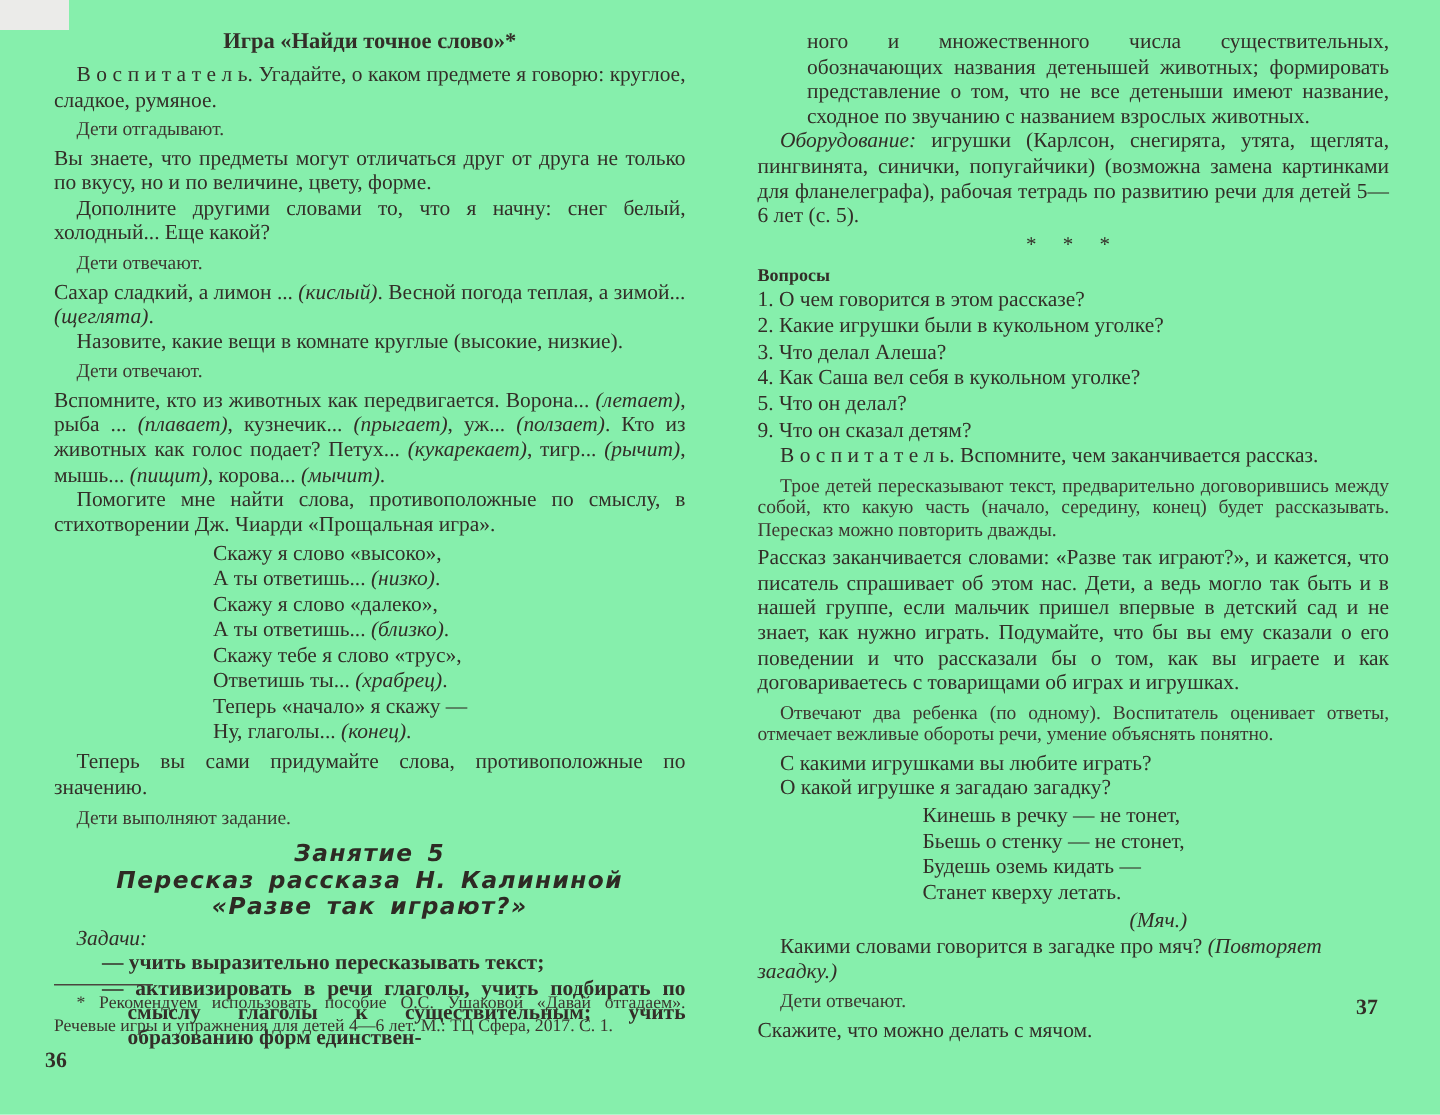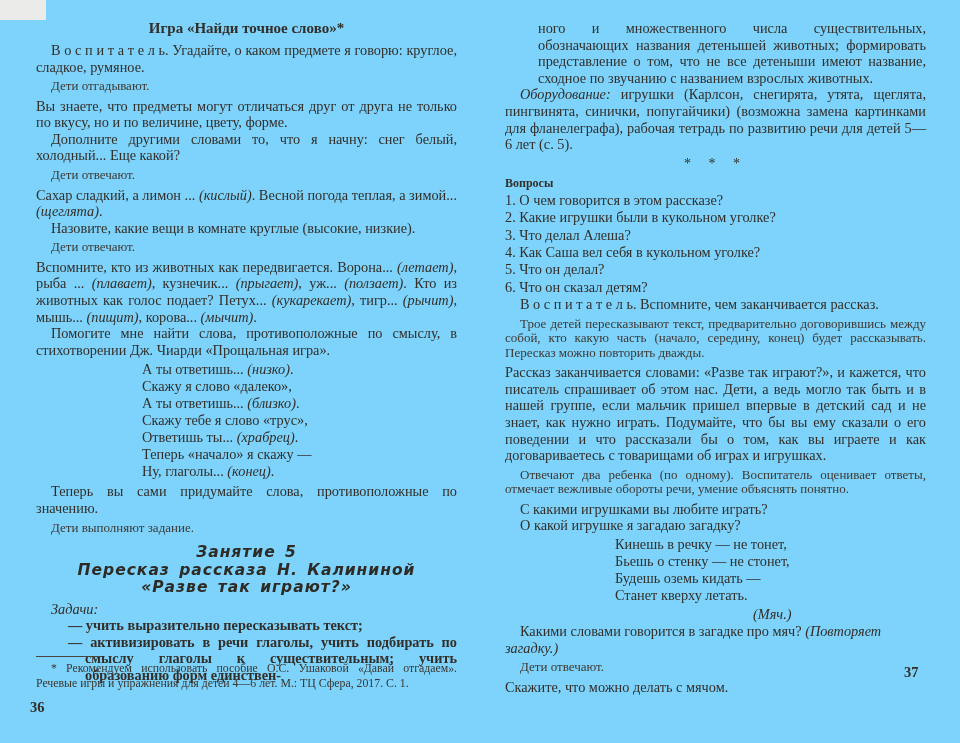--- a/index.html
+++ b/index.html
@@ -2,21 +2,21 @@
 <html lang="ru"><head>
 <meta charset="utf-8">
 <style>
   * { margin:0; padding:0; box-sizing:border-box; }
   html,body { background:#ffffff; }
   body {
     width:960px; height:743px; position:relative; overflow:hidden;
     font-family:"Liberation Serif","DejaVu Serif",serif;
     color:#332e28;
   }
-  .spread { position:absolute; inset:0; background:#7dd3fc;padding-left:20px; }
+  .spread { position:absolute; inset:0; background:#86efac;padding-left:20px; }
   .corner-smudge { position:absolute; left:0; top:0; width:46px; height:20px; background:#ebebe9; }
 
   .col { position:absolute; font-size:14.3px; line-height:16.6px; }
   .col-left  { left:36px;  top:20px; width:421px; }
   .col-right { left:505px; top:20px; width:421px; }
 
   p.body { text-align:justify; }
   p.noj  { text-align:left; }
   .ind   { text-indent:15px; }
   .it, .it span { font-style:italic; }
@@ -70,20 +70,21 @@
     <p class="stage">Дети отгадывают.</p>
     <p class="body">Вы знаете, что предметы могут отличаться друг от друга не только по вкусу, но и по величине, цвету, форме.</p>
     <p class="body ind">Дополните другими словами то, что я начну: снег белый, холодный... Еще какой?</p>
     <p class="stage">Дети отвечают.</p>
     <p class="body"><span>Сахар сладкий, а лимон ... </span><span class="it">(кислый)</span><span>. Весной погода теплая, а зимой... </span><span class="it">(щеглята)</span><span>.</span></p>
     <p class="body ind">Назовите, какие вещи в комнате круглые (высокие, низкие).</p>
     <p class="stage">Дети отвечают.</p>
     <p class="body"><span>Вспомните, кто из животных как передвигается. Ворона... </span><span class="it">(летает)</span><span>, рыба ... </span><span class="it">(плавает)</span><span>, кузнечик... </span><span class="it">(прыгает)</span><span>, уж... </span><span class="it">(ползает)</span><span>. Кто из животных как голос подает? Петух... </span><span class="it">(кукарекает)</span><span>, тигр... </span><span class="it">(рычит)</span><span>, мышь... </span><span class="it">(пищит)</span><span>, корова... </span><span class="it">(мычит)</span><span>.</span></p>
     <p class="body ind">Помогите мне найти слова, противоположные по смыслу, в стихотворении Дж. Чиарди «Прощальная игра».</p>
     <div class="poem">
+      <div><span>Скажу я слово «высоко»,</span></div>
       <div><span>А ты ответишь... </span><span class="it">(низко)</span><span>.</span></div>
       <div><span>Скажу я слово «далеко»,</span></div>
       <div><span>А ты ответишь... </span><span class="it">(близко)</span><span>.</span></div>
       <div><span>Скажу тебе я слово «трус»,</span></div>
       <div><span>Ответишь ты... </span><span class="it">(храбрец)</span><span>.</span></div>
       <div><span>Теперь «начало» я скажу —</span></div>
       <div><span>Ну, глаголы... </span><span class="it">(конец)</span><span>.</span></div>
     </div>
     <p class="body ind">Теперь вы сами придумайте слова, противоположные по значению.</p>
     <p class="stage">Дети выполняют задание.</p>
@@ -107,21 +108,21 @@
     <p class="body cont-indent">ного и множественного числа существительных, обозначающих названия детенышей животных; формировать представление о том, что не все детеныши имеют название, сходное по звучанию с названием взрослых животных.</p>
     <p class="body ind"><span class="it">Оборудование: </span><span>игрушки (Карлсон, снегирята, утята, щеглята, пингвинята, синички, попугайчики) (возможна замена картинками для фланелеграфа), рабочая тетрадь по развитию речи для детей 5—6 лет (с. 5).</span></p>
     <div class="separator">* * *</div>
     <h3 class="questions-title">Вопросы</h3>
     <div class="questions">
       <div class="q">1. О чем говорится в этом рассказе?</div>
       <div class="q">2. Какие игрушки были в кукольном уголке?</div>
       <div class="q">3. Что делал Алеша?</div>
       <div class="q">4. Как Саша вел себя в кукольном уголке?</div>
       <div class="q">5. Что он делал?</div>
-      <div class="q">6. Что он сказал детям?</div>
+      <div class="q">9. Что он сказал детям?</div>
     </div>
     <p class="body ind noj">В о с п и т а т е л ь. Вспомните, чем заканчивается рассказ.</p>
     <p class="stage">Трое детей пересказывают текст, предварительно договорившись между собой, кто какую часть (начало, середину, конец) будет рассказывать. Пересказ можно повторить дважды.</p>
     <p class="body">Рассказ заканчивается словами: «Разве так играют?», и кажется, что писатель спрашивает об этом нас. Дети, а ведь могло так быть и в нашей группе, если мальчик пришел впервые в детский сад и не знает, как нужно играть. Подумайте, что бы вы ему сказали о его поведении и что рассказали бы о том, как вы играете и как договариваетесь с товарищами об играх и игрушках.</p>
     <p class="stage">Отвечают два ребенка (по одному). Воспитатель оценивает ответы, отмечает вежливые обороты речи, умение объяснять понятно.</p>
     <p class="body ind noj">С какими игрушками вы любите играть?</p>
     <p class="body ind noj">О какой игрушке я загадаю загадку?</p>
     <div class="riddle">
       <div>Кинешь в речку — не тонет,</div>
       <div>Бьешь о стенку — не стонет,</div>

